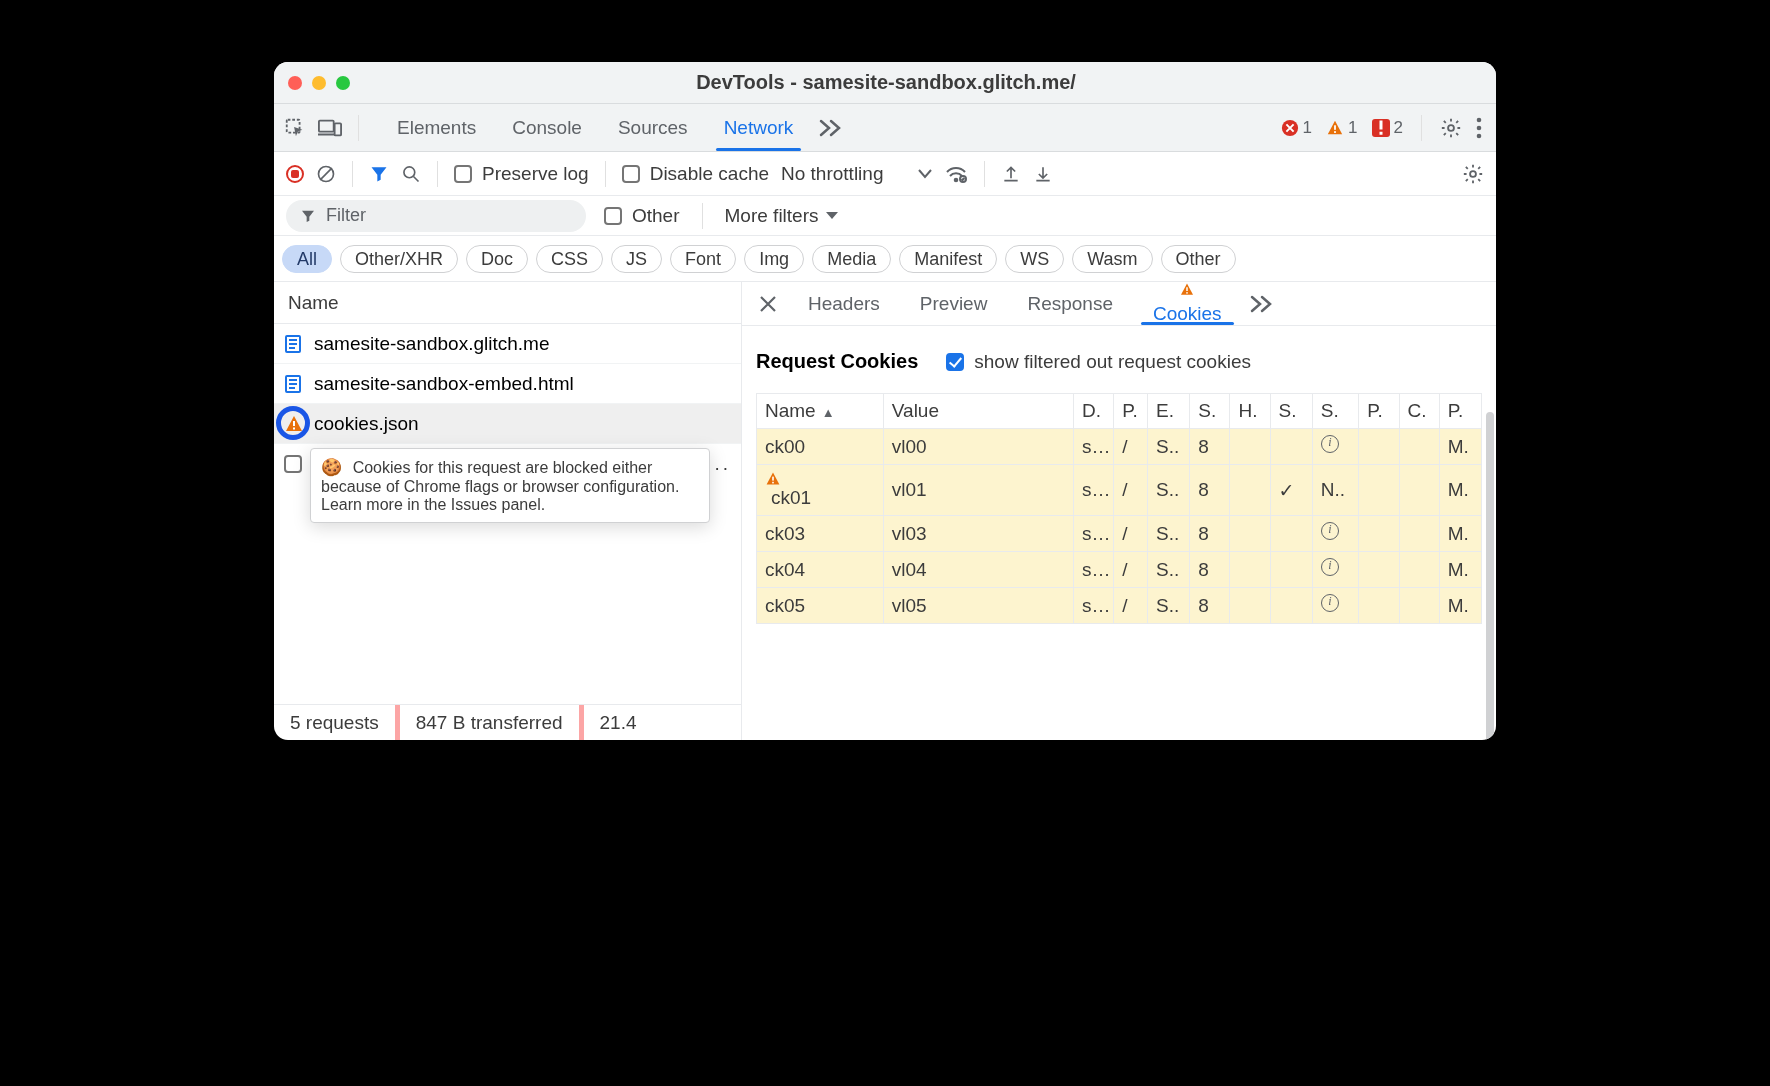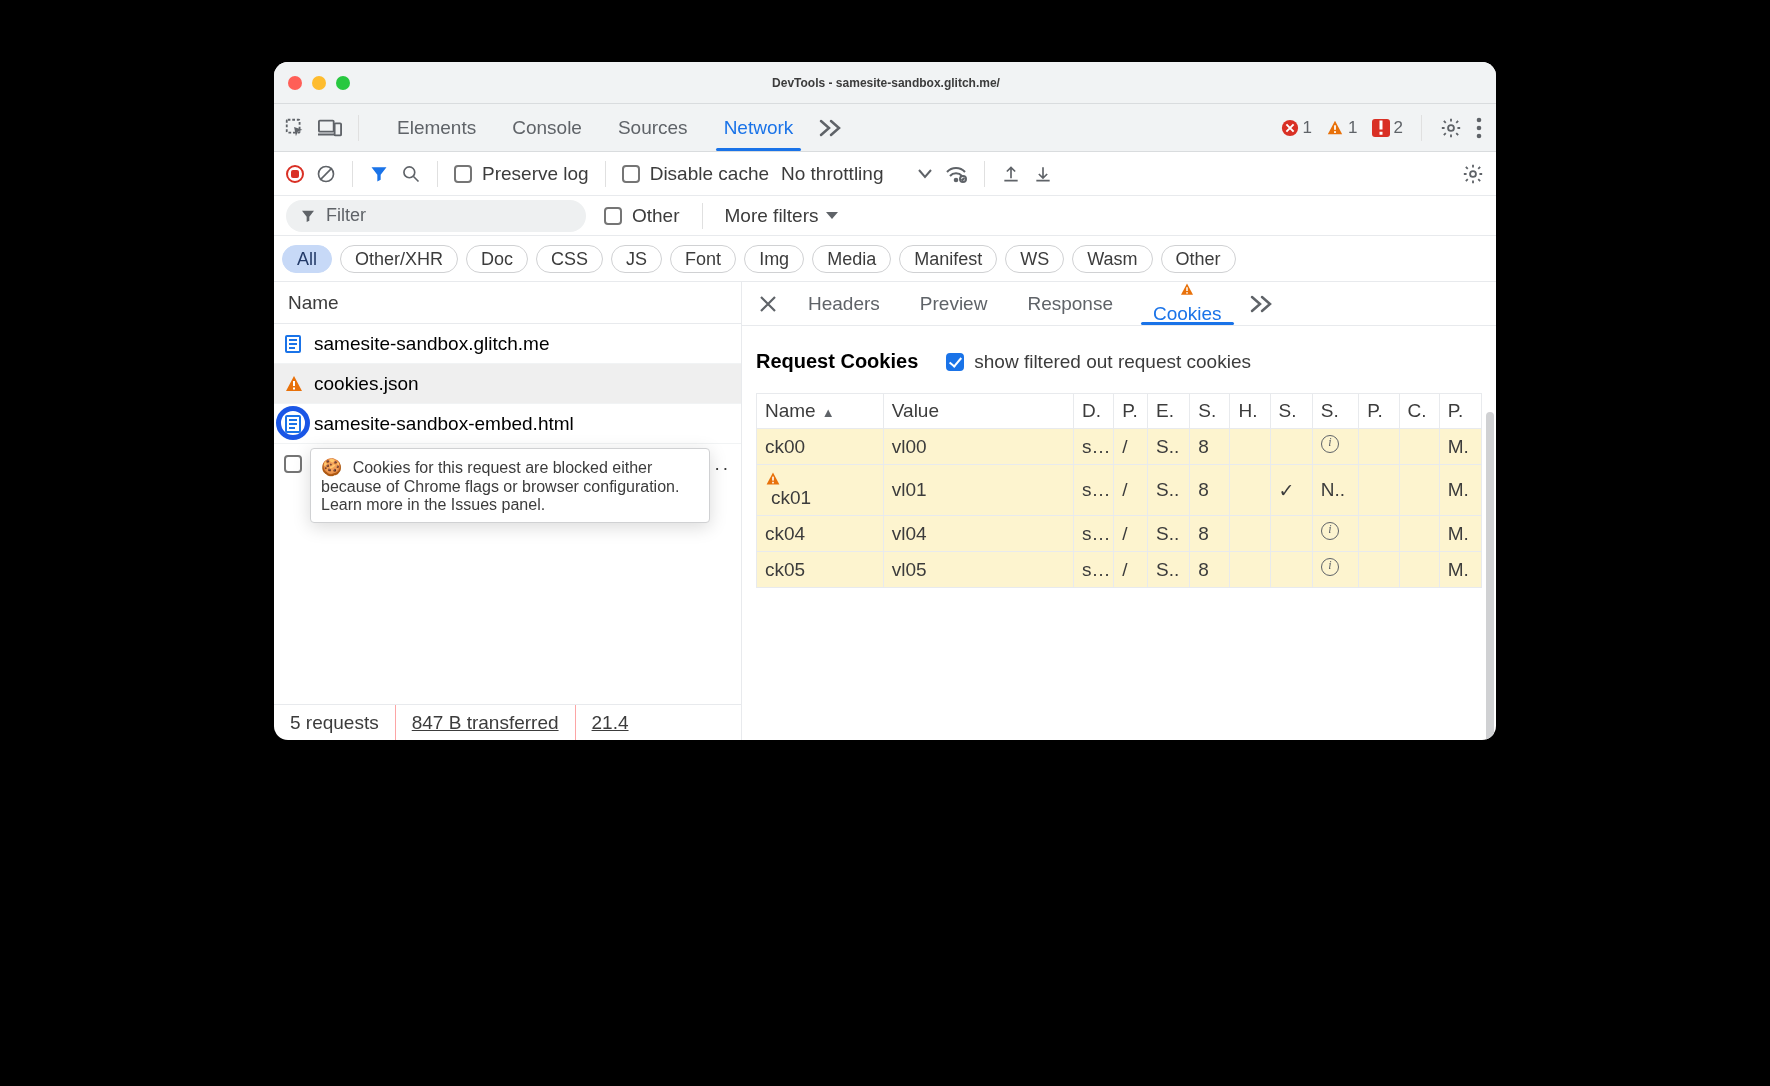--- a/index.html
+++ b/index.html
@@ -34,21 +34,21 @@
       border-bottom: 1px solid #d9dcde;
       display: flex;
       align-items: center;
       padding: 0 14px;
     }
     .traffic-lights { display: flex; gap: 10px; }
     .tl { width: 14px; height: 14px; border-radius: 50%; }
     .tl-close    { background:#ff5f57; }
     .tl-minimize { background:#febc2e; }
     .tl-zoom     { background:#28c840; }
-    .titlebar-title { flex:1; text-align:center; font-size:12px; color:#3c3c3c; font-weight:600;}
+    .titlebar-title { flex:1; text-align:center; font-size:20px; color:#3c3c3c; font-weight:600;}
     .titlebar-spacer { width:60px }
 
     
     .devtools-tabs {
       height: 48px;
       background:#f1f3f4;
       border-bottom:1px solid #d9dcde;
       display:flex; align-items:stretch;
       padding:0 10px;
     }
@@ -115,21 +115,21 @@
       font-size:16px; color:#3c3c3c; box-shadow:0 4px 18px rgba(0,0,0,.15);
     }
     .tooltip .cookie{font-size:17px; margin-right:6px;}
     .trunc-row{height:40px; display:flex; align-items:center; gap:10px; padding:0 10px; color:#3c3c3c; font-size:19px;}
     .trunc-row .chkbox{flex:0 0 auto;}
     .trunc-row .dots{margin-left:auto; letter-spacing:3px; color:#3c3c3c;}
 
     
     .status-bar{height:36px; border-top:1px solid #e8eaed; display:flex; align-items:center; font-size:19px; color:#3c3c3c;}
     .status-bar > div{padding:0 16px; height:100%; display:flex; align-items:center;}
-    .status-bar > div + div{border-left:1px solid #fca5a5;text-decoration:underline;}
+    .status-bar > div + div{border-left:5px solid #fca5a5;}
 
     
     .detail-tabs{height:44px; border-bottom:1px solid #e8eaed; display:flex; align-items:stretch; padding:0 6px;}
     .detail-tabs .close{width:40px; display:flex; align-items:center; justify-content:center; color:#5f6368;}
     .dtl-tab{display:flex; align-items:center; padding:0 20px; font-size:19px; color:#5f6368; position:relative; cursor:pointer; gap:6px;}
     .dtl-tab.active{color:#1a73e8;flex-direction:column;}
     .dtl-tab.active::after{content:"";position:absolute;left:8px;right:8px;bottom:0;height:3px;background:#1a73e8;border-radius:2px;}
 
     .detail-body{flex:1; overflow:auto; padding:24px 14px 10px 14px;}
     .reqck-title{display:flex; align-items:center; gap:28px; margin-bottom:20px;}
@@ -353,40 +353,40 @@
             <span class="doc-ico">
               <svg width="18" height="20" viewBox="0 0 18 20" fill="none" stroke="currentColor" stroke-width="2">
                 <rect x="2" y="2" width="14" height="16" rx="1"></rect>
                 <line x1="5" y1="6" x2="13" y2="6"></line>
                 <line x1="5" y1="10" x2="13" y2="10"></line>
                 <line x1="5" y1="14" x2="11" y2="14"></line>
               </svg>
             </span>
             <span>samesite-sandbox.glitch.me</span>
           </div>
-          <div class="req-row warn selected">
-            <span class="doc-ico">
-              <svg width="20" height="20" viewBox="0 0 20 20">
-                <path d="M10 2 L18 17 H2 Z" fill="#e8710a"></path>
-                <rect x="9" y="7" width="2" height="5" fill="#fff"></rect>
-                <rect x="9" y="13.5" width="2" height="2" fill="#fff"></rect>
-              </svg>
-            </span>
-            <span>cookies.json</span>
-          </div>
           <div class="req-row">
             <span class="doc-ico">
               <svg width="18" height="20" viewBox="0 0 18 20" fill="none" stroke="currentColor" stroke-width="2">
                 <rect x="2" y="2" width="14" height="16" rx="1"></rect>
                 <line x1="5" y1="6" x2="13" y2="6"></line>
                 <line x1="5" y1="10" x2="13" y2="10"></line>
                 <line x1="5" y1="14" x2="11" y2="14"></line>
               </svg>
             </span>
             <span>samesite-sandbox-embed.html</span>
+          </div>
+          <div class="req-row warn selected">
+            <span class="doc-ico">
+              <svg width="20" height="20" viewBox="0 0 20 20">
+                <path d="M10 2 L18 17 H2 Z" fill="#e8710a"></path>
+                <rect x="9" y="7" width="2" height="5" fill="#fff"></rect>
+                <rect x="9" y="13.5" width="2" height="2" fill="#fff"></rect>
+              </svg>
+            </span>
+            <span>cookies.json</span>
           </div>
           <div class="highlight-ring"></div>
         <div class="trunc-row">
           <span class="chkbox"></span>
           <span class="dots">...</span>
         </div>
         <div class="tooltip">
           <span class="cookie">🍪</span>
           <span>Cookies for this request are blocked either because of Chrome flags or browser configuration. Learn more in the Issues panel.</span>
         </div>
@@ -492,20 +492,34 @@
                 <td>S..</td>
                 <td>8</td>
                 <td></td>
                 <td><span class="check-mark"></span></td>
                 <td>N..</td>
                 <td></td>
                 <td></td>
                 <td>M.</td>
               </tr>
               <tr class="odd">
+                <td>ck03</td>
+                <td>vl03</td>
+                <td>s…</td>
+                <td>/</td>
+                <td>S..</td>
+                <td>8</td>
+                <td></td>
+                <td></td>
+                <td><span class="info-circ"></span></td>
+                <td></td>
+                <td></td>
+                <td>M.</td>
+              </tr>
+              <tr class="odd">
                 <td>ck04</td>
                 <td>vl04</td>
                 <td>s…</td>
                 <td>/</td>
                 <td>S..</td>
                 <td>8</td>
                 <td></td>
                 <td></td>
                 <td><span class="info-circ"></span></td>
                 <td></td>

